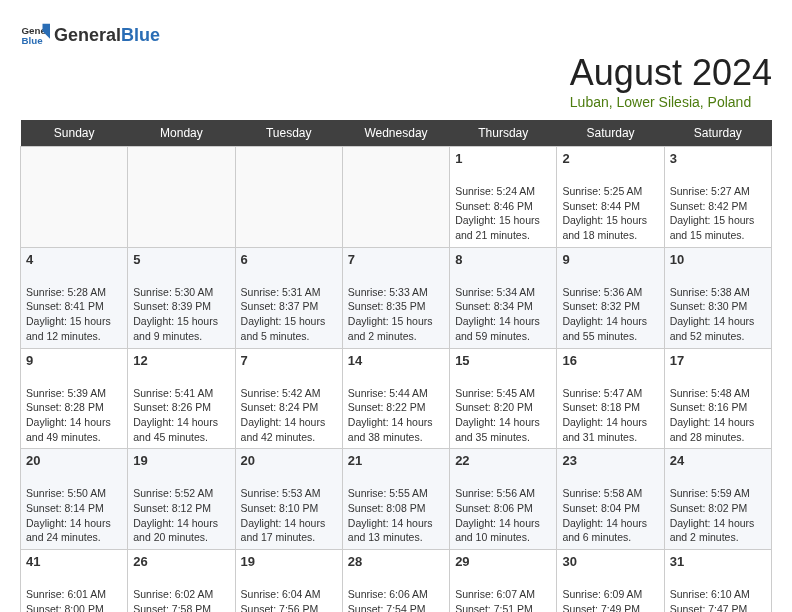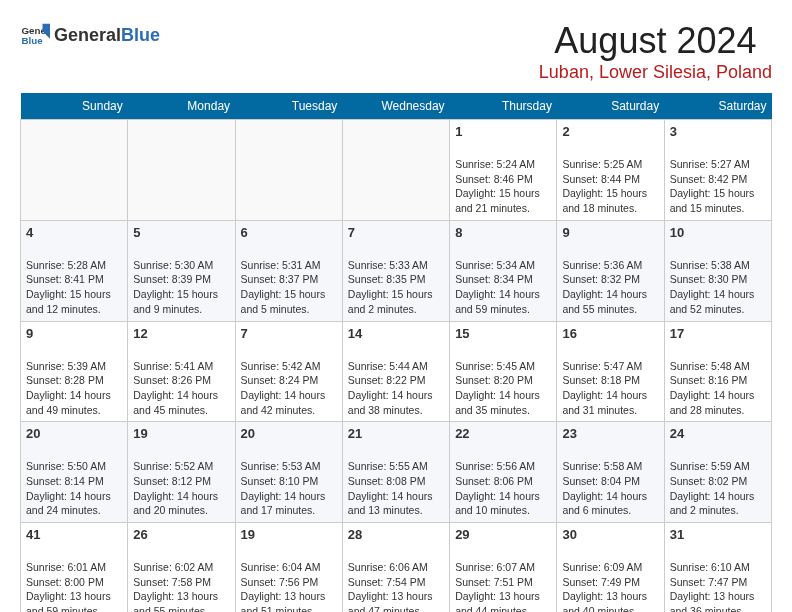--- a/index.html
+++ b/index.html
@@ -19,40 +19,41 @@
     .logo {
       display: flex;
       align-items: center;
       gap: 4px;
     }
     .logo-icon {
       width: 30px;
       height: 30px;
     }
     .title-area {
-      text-align: center;
+      text-align: left;
+      margin-top: 32px;
     }
     .main-title {
       font-size: 36px;
       font-weight: normal;
       color: #222;
     }
     .sub-title {
-      font-size: 18px;
-      color: #b91c1c;
+      font-size: 14px;
+      color: #4d7c0f;
     }
     table {
       width: 100%;
       border-collapse: collapse;
       font-size: 11px;
     }
     thead tr th {
-      background-color: #0369a1;
+      background-color: #404040;
       color: #fff;
-      text-align: right;
+      text-align: center;
       padding: 6px 5px;
       font-size: 12px;
       font-weight: normal;
     }
     tbody tr td {
       border: 1px solid #ccc;
       vertical-align: top;
       padding: 4px 5px;
       height: 78px;
       background: #fff;

